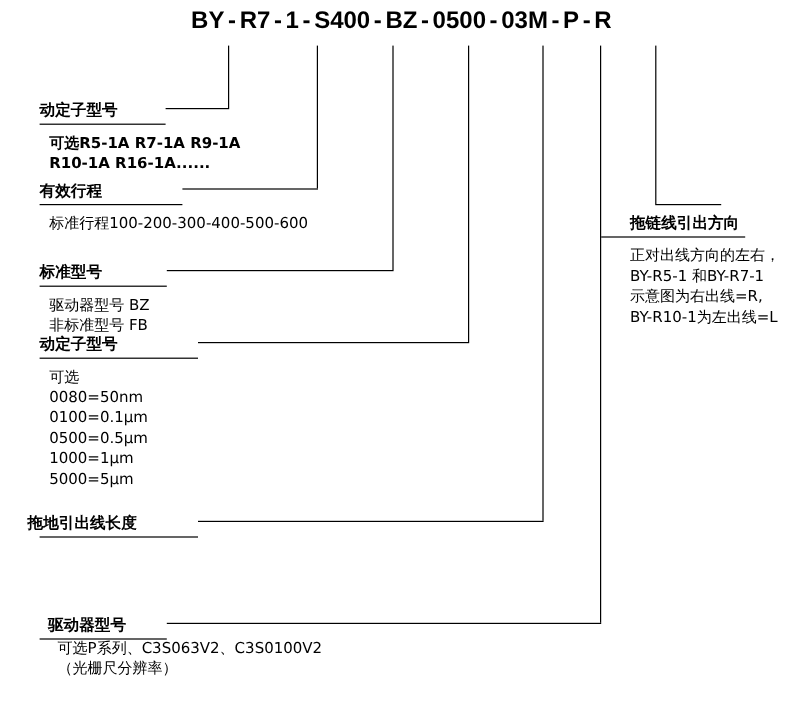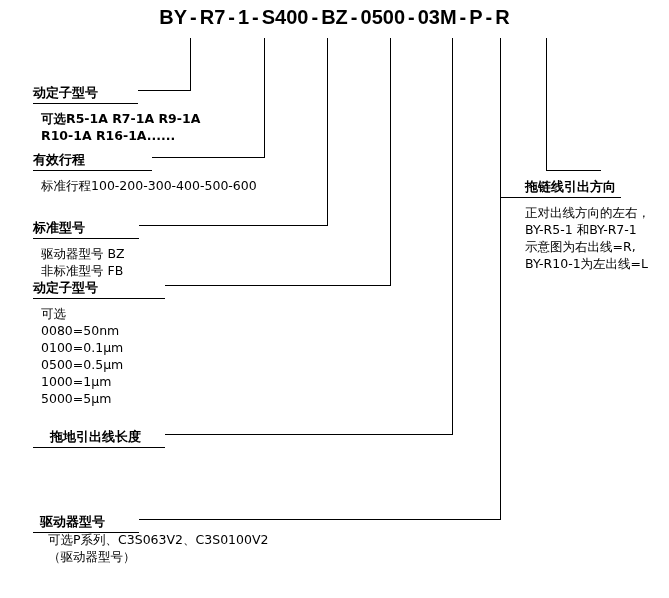--- a/index.html
+++ b/index.html
@@ -131,29 +131,29 @@
     <div class="body" style="margin-top:9px; margin-left:8px;">
       <div>可选</div>
       <div>0080=50nm</div>
       <div>0100=0.1μm</div>
       <div>0500=0.5μm</div>
       <div>1000=1μm</div>
       <div>5000=5μm</div>
     </div>
   </div>
 
-  <div class="callout" style="left:50px; top:428px;">
+  <div class="callout" style="left:23px; top:428px;">
     <div class="title">拖地引出线长度</div>
   </div>
 
   <div class="callout" style="left:40px; top:513px;">
     <div class="title">驱动器型号</div>
     <div class="body" style="margin-top:1px; margin-left:8px;">
       <div>可选P系列、C3S063V2、C3S0100V2</div>
-      <div>（驱动器型号）</div>
+      <div>（光栅尺分辨率）</div>
     </div>
   </div>
 
   <div class="callout" style="left:525px; top:178px;">
     <div class="title">拖链线引出方向</div>
     <div class="body" style="margin-top:9px;">
       <div>正对出线方向的左右，</div>
       <div>BY-R5-1 和BY-R7-1</div>
       <div>示意图为右出线=R,</div>
       <div>BY-R10-1为左出线=L</div>

